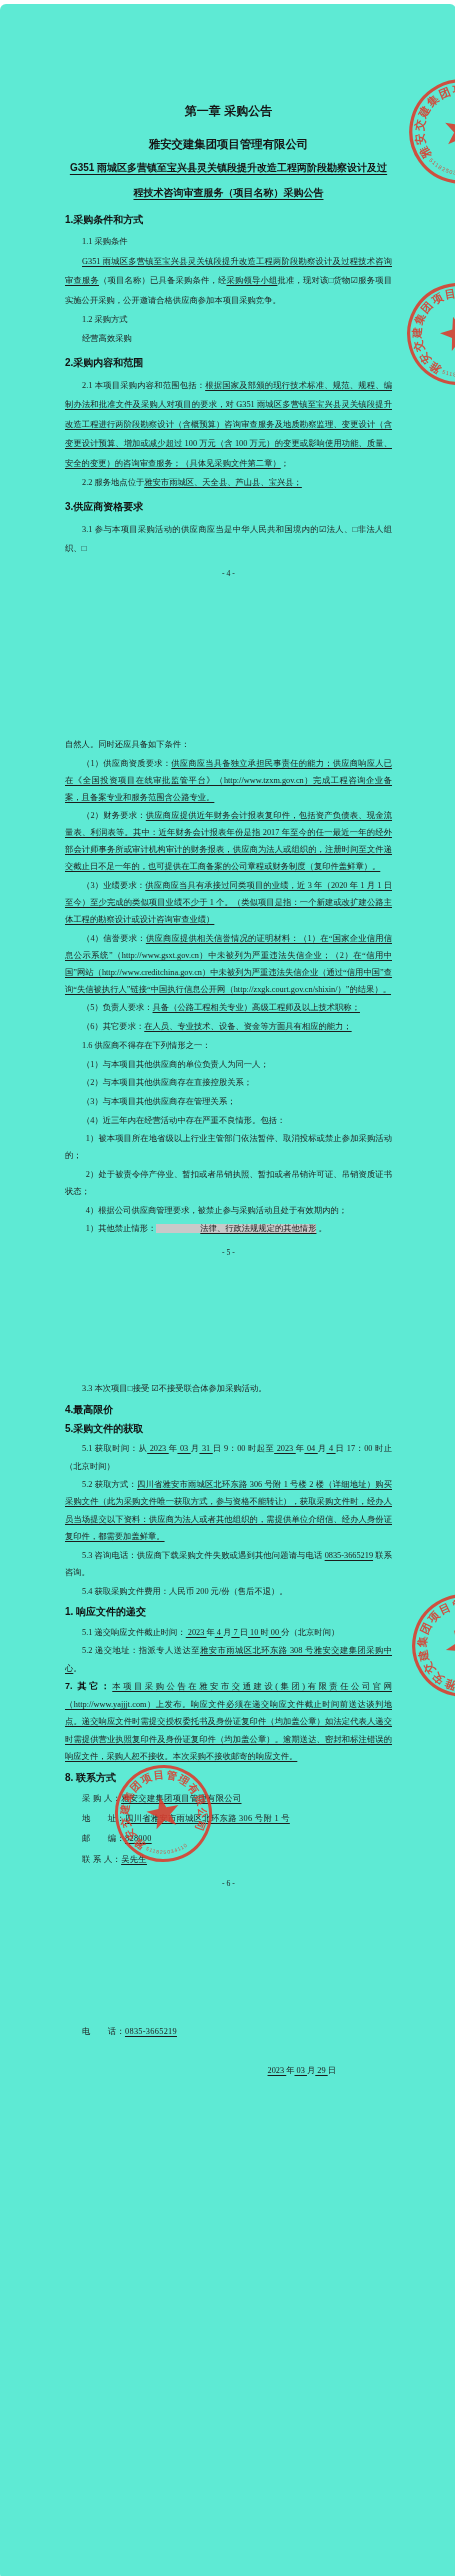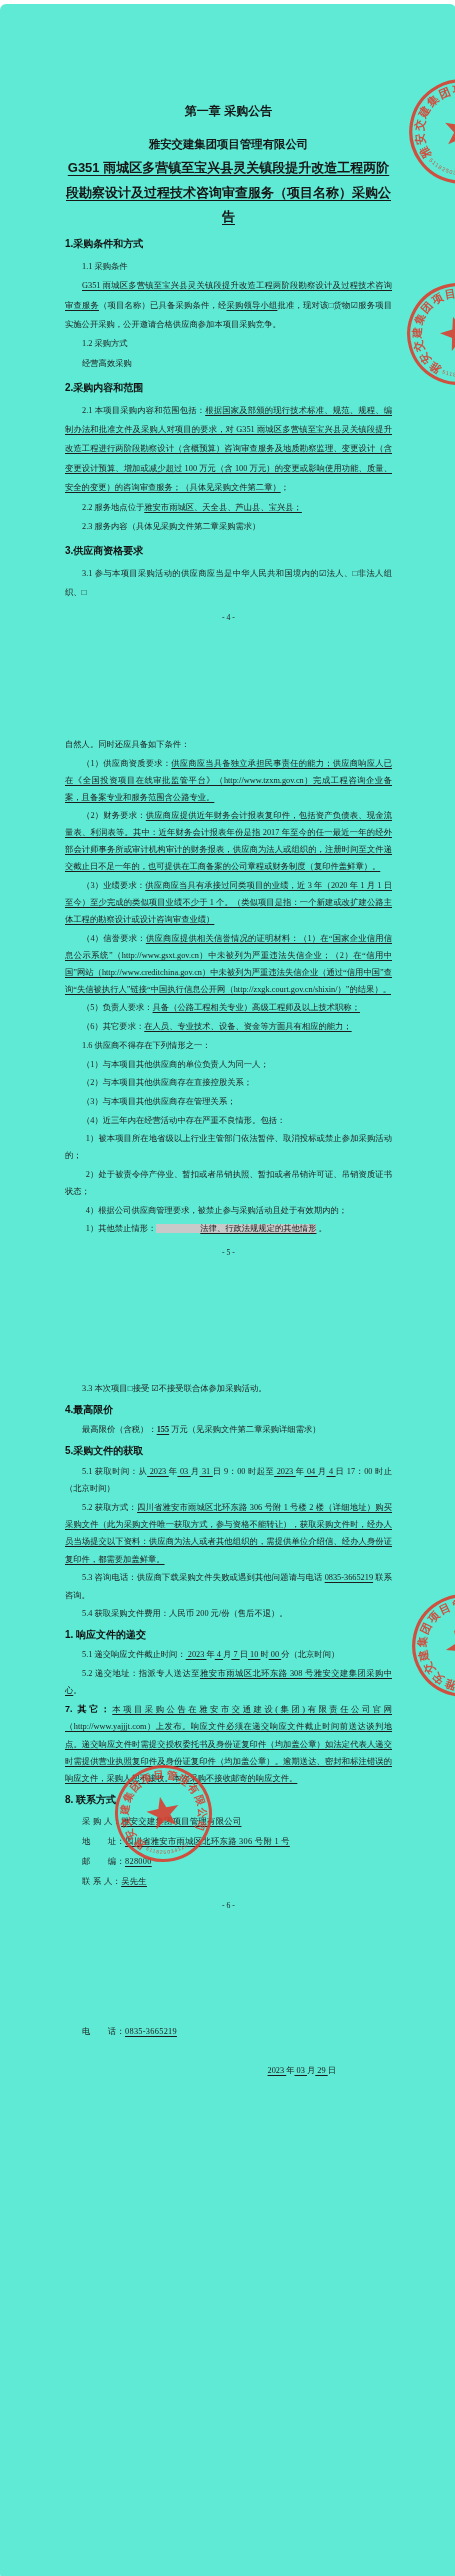--- a/index.html
+++ b/index.html
@@ -28,21 +28,21 @@
   .chapter{
     font-family:"Liberation Sans","DejaVu Sans",sans-serif;font-weight:700;
     font-size:12px;text-align:center;text-indent:0;line-height:1.3;margin:0 0 17px;color:#161616;
   }
   .company{
     font-family:"Liberation Sans","DejaVu Sans",sans-serif;font-weight:700;
     font-size:11.4px;text-align:center;text-indent:0;line-height:1.3;margin:0 0 4.6px;color:#161616;
   }
   .doctitle{
     font-family:"Liberation Sans","DejaVu Sans",sans-serif;font-weight:700;
-    font-size:13px;text-align:center;text-indent:0;line-height:24.5px;margin:0 0 6.8px;color:#161616;
+    font-size:10px;text-align:center;text-indent:0;line-height:24.5px;margin:0 0 6.8px;color:#161616;
     text-decoration:underline;text-underline-offset:3.4px;text-decoration-thickness:0.6px;
   }
   .pageno{text-align:center;text-indent:0;font-size:7.7px;margin-top:10.2px;line-height:1.2;}
   .sub{text-indent:2.5em;}
   .noind{text-indent:0;}
   .contact{letter-spacing:0.3px;}
   #page-6 .contact{line-height:19px;}
   .date{text-align:right;padding-right:56px;margin-top:19.4px;text-indent:0;}
 
   .u{text-decoration:underline;text-underline-offset:2.3px;text-decoration-thickness:0.6px;}
@@ -65,21 +65,20 @@
       <div class="para company"><span>雅安交建集团项目管理有限公司</span></div>
       <div class="para doctitle"><span>G351 雨城区多营镇至宝兴县灵关镇段提升改造工程两阶段勘察设计及过程技术咨询审查服务（项目名称）采购公告</span></div>
       <div class="h1"><span>1.采购条件和方式</span></div>
       <div class="para"><span>1.1 采购条件</span></div>
       <div class="para"><span class="u">G351 雨城区多营镇至宝兴县灵关镇段提升改造工程两阶段勘察设计及过程技术咨询审查服务</span><span>（项目名称）已具备采购条件，经</span><span class="u">采购领导小组</span><span>批准，现对该□货物☑服务项目实施公开采购，公开邀请合格供应商参加本项目采购竞争。</span></div>
       <div class="para"><span>1.2 采购方式</span></div>
       <div class="para"><span>经营高效采购</span></div>
       <div class="h1"><span>2.采购内容和范围</span></div>
       <div class="para"><span>2.1 本项目采购内容和范围包括：</span><span class="u">根据国家及部颁的现行技术标准、规范、规程、编制办法和批准文件及采购人对项目的要求，对 G351 雨城区多营镇至宝兴县灵关镇段提升改造工程进行两阶段勘察设计（含概预算）咨询审查服务及地质勘察监理、变更设计（含变更设计预算、增加或减少超过 100 万元（含 100 万元）的变更或影响使用功能、质量、安全的变更）的咨询审查服务；（具体见采购文件第二章）</span><span>；</span></div>
       <div class="para"><span>2.2 服务地点位于</span><span class="u">雅安市雨城区、天全县、芦山县、宝兴县；</span></div>
-      <div class="para"><span>2.3 服务内容（具体见采购文件第二章采购需求）</span></div>
       <div class="h1"><span>3.供应商资格要求</span></div>
       <div class="para"><span>3.1 参与本项目采购活动的供应商应当是中华人民共和国境内的☑法人、□非法人组织、□</span></div>
       <div class="pageno"><span>- 4 -</span></div>
     </div>
   <div class="page" id="page-5">
       <div class="para noind"><span>自然人。同时还应具备如下条件：</span></div>
       <div class="para"><span>（1）供应商资质要求：</span><span class="u">供应商应当具备独立承担民事责任的能力；供应商响应人已在《全国投资项目在线审批监管平台》（http://www.tzxm.gov.cn）完成工程咨询企业备案，且备案专业和服务范围含公路专业。</span></div>
       <div class="para"><span>（2）财务要求：</span><span class="u">供应商应提供近年财务会计报表复印件，包括资产负债表、现金流量表、利润表等。其中：近年财务会计报表年份是指 2017 年至今的任一最近一年的经外部会计师事务所或审计机构审计的财务报表，供应商为法人或组织的，注册时间至文件递交截止日不足一年的，也可提供在工商备案的公司章程或财务制度（复印件盖鲜章）。</span></div>
       <div class="para"><span>（3）业绩要求：</span><span class="u">供应商应当具有承接过同类项目的业绩，近 3 年（2020 年 1 月 1 日至今）至少完成的类似项目业绩不少于 1 个。（类似项目是指：一个新建或改扩建公路主体工程的勘察设计或设计咨询审查业绩）</span></div>
       <div class="para"><span>（4）信誉要求：</span><span class="u">供应商应提供相关信誉情况的证明材料：（1）在“国家企业信用信息公示系统”（http://www.gsxt.gov.cn）中未被列为严重违法失信企业；（2）在“信用中国”网站（http://www.creditchina.gov.cn）中未被列为严重违法失信企业（通过“信用中国”查询“失信被执行人”链接“中国执行信息公开网（http://zxgk.court.gov.cn/shixin/）”的结果）。</span></div>
@@ -92,21 +91,20 @@
       <div class="para"><span>（4）近三年内在经营活动中存在严重不良情形。包括：</span></div>
       <div class="para sub"><span>1）被本项目所在地省级以上行业主管部门依法暂停、取消投标或禁止参加采购活动的；</span></div>
       <div class="para sub"><span>2）处于被责令停产停业、暂扣或者吊销执照、暂扣或者吊销许可证、吊销资质证书状态；</span></div>
       <div class="para sub"><span>4）根据公司供应商管理要求，被禁止参与采购活动且处于有效期内的；</span></div>
       <div class="para sub"><span>1）其他禁止情形：</span><span class="u hl">法律、行政法规规定的其他情形</span><span> 。</span></div>
       <div class="pageno"><span>- 5 -</span></div>
     </div>
   <div class="page" id="page-6">
       <div class="para"><span>3.3 本次项目□接受 ☑不接受联合体参加采购活动。</span></div>
       <div class="h1"><span>4.最高限价</span></div>
-      <div class="para"><span>最高限价（含税）：</span><span class="u b">155</span><span> 万元（见采购文件第二章采购详细需求）</span></div>
       <div class="h1"><span>5.采购文件的获取</span></div>
       <div class="para"><span>5.1 获取时间：从</span><span class="u"> 2023 </span><span>年</span><span class="u"> 03 </span><span>月</span><span class="u"> 31 </span><span>日 9：00 时起至</span><span class="u"> 2023  </span><span>年</span><span class="u"> 04 </span><span>月</span><span class="u"> 4 </span><span>日 17：00 时止（北京时间）</span></div>
       <div class="para"><span>5.2 获取方式：</span><span class="u">四川省雅安市雨城区北环东路 306 号附 1 号楼 2 楼（详细地址）购买采购文件（此为采购文件唯一获取方式，参与资格不能转让），获取采购文件时，经办人员当场提交以下资料：供应商为法人或者其他组织的，需提供单位介绍信、经办人身份证复印件，都需要加盖鲜章。</span></div>
       <div class="para"><span>5.3 咨询电话：供应商下载采购文件失败或遇到其他问题请与电话 </span><span class="u">0835-3665219</span><span> 联系咨询。</span></div>
       <div class="para"><span>5.4 获取采购文件费用：人民币 200 元/份（售后不退）。</span></div>
       <div class="h1"><span>1. 响应文件的递交</span></div>
       <div class="para"><span>5.1 递交响应文件截止时间：</span><span class="u"> 2023 </span><span>年</span><span class="u"> 4 </span><span>月</span><span class="u"> 7 </span><span>日</span><span class="u"> 10 </span><span>时</span><span class="u"> 00 </span><span>分（北京时间）</span></div>
       <div class="para"><span>5.2 递交地址：指派专人送达至</span><span class="u">雅安市雨城区北环东路 308 号雅安交建集团采购中心</span><span>。</span></div>
       <div class="para noind"><span class="hd">7. 其它：</span><span class="u">本项目采购公告在雅安市交通建设(集团)有限责任公司官网（http://www.yajjjt.com）上发布。响应文件必须在递交响应文件截止时间前送达谈判地点。递交响应文件时需提交授权委托书及身份证复印件（均加盖公章）如法定代表人递交时需提供营业执照复印件及身份证复印件（均加盖公章）。逾期送达、密封和标注错误的响应文件，采购人恕不接收。本次采购不接收邮寄的响应文件。</span></div>
       <div class="h1"><span>8. 联系方式</span></div>

